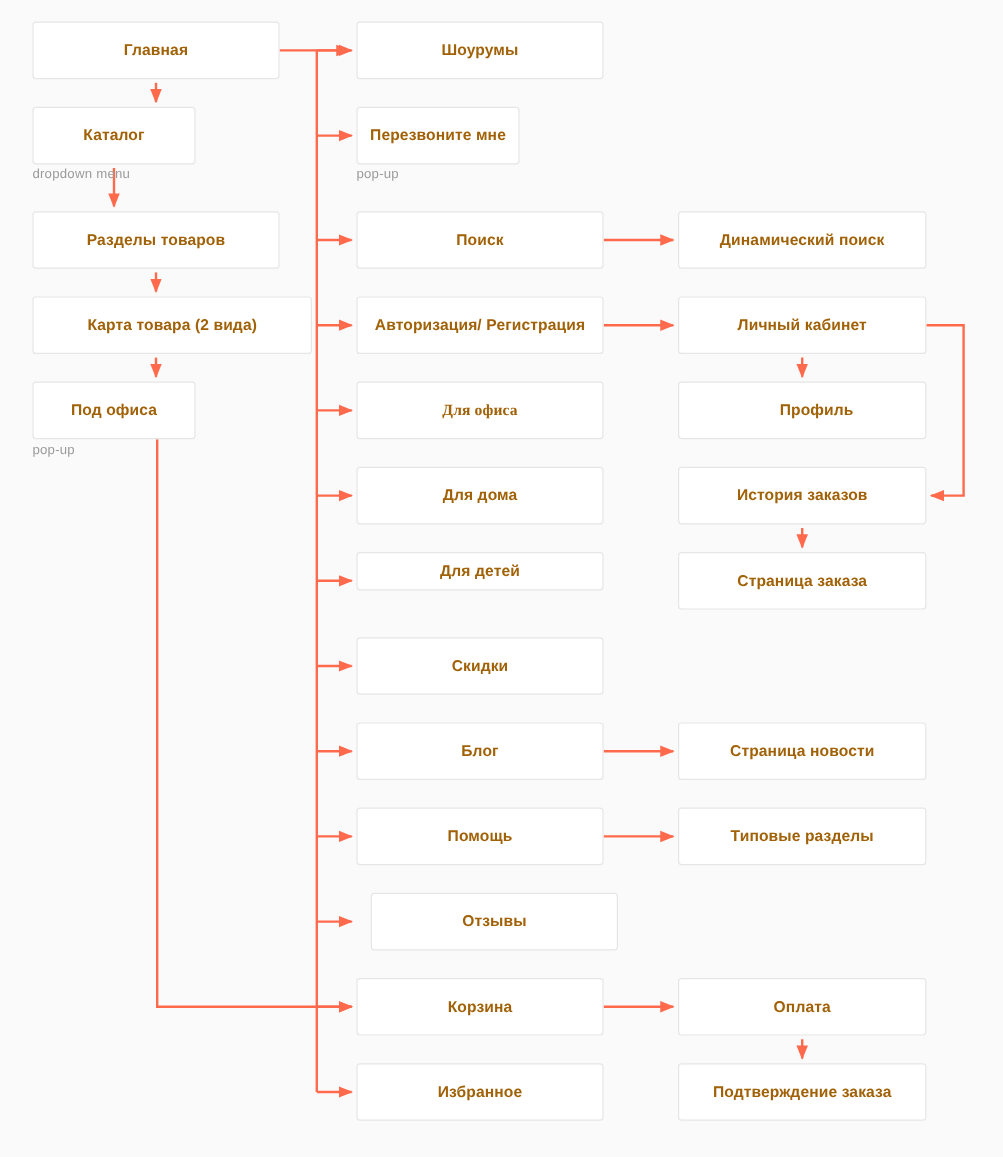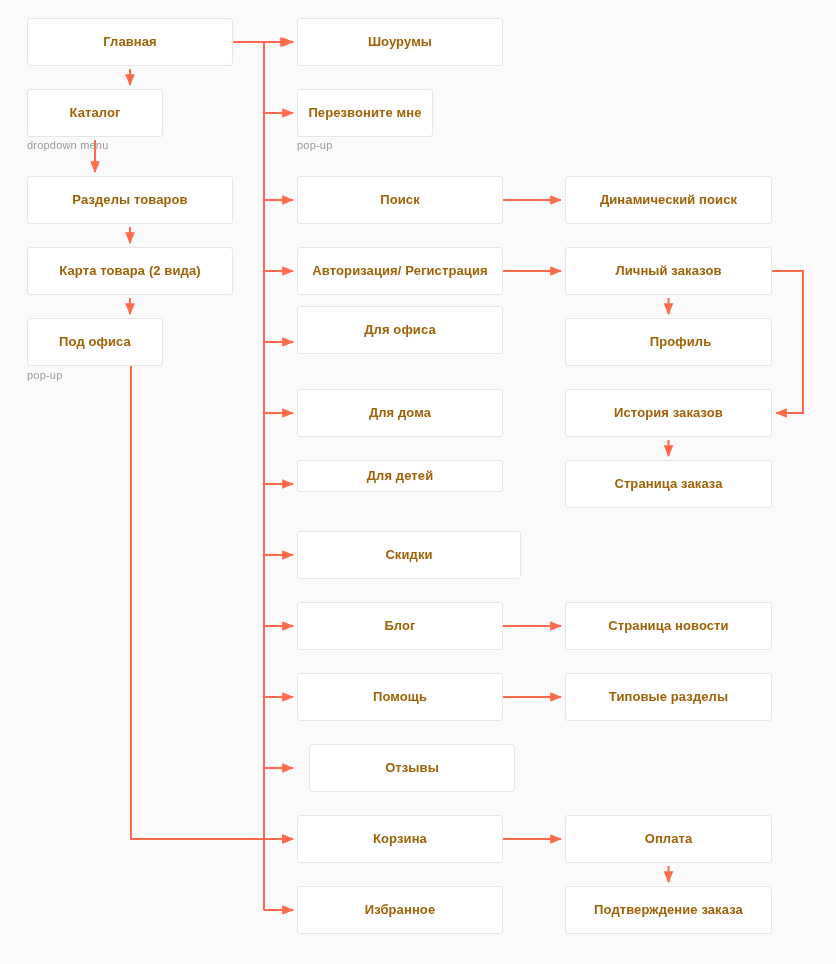--- a/index.html
+++ b/index.html
@@ -104,37 +104,37 @@
         <path d="M 772 271 L 803 271 L 803 413 L 776 413" marker-end="url(#arrow-right)"></path>
         <path d="M 233 42 L 291 42" marker-end="url(#arrow-right)"></path>
         <path d="M 264 42 L 264 910"></path>
       </g>
   </svg>
 
   <div id="nodes-layer">
       <div class="node" style="left: 27px; top: 18px; width: 206px; height: 48px;">Главная</div>
       <div class="node" style="left: 27px; top: 89px; width: 136px; height: 48px;">Каталог</div>
       <div class="node" style="left: 27px; top: 176px; width: 206px; height: 48px;">Разделы товаров</div>
-      <div class="node" style="left: 27px; top: 247px; width: 206px; height: 48px;">Карта товара (2 вида)</div>
+      <div class="node" style="left: 27px; top: 247px; width: 233px; height: 48px;">Карта товара (2 вида)</div>
       <div class="node" style="left: 27px; top: 318px; width: 136px; height: 48px;">Под офиса</div>
       <div class="node" style="left: 297px; top: 18px; width: 206px; height: 48px;">Шоурумы</div>
       <div class="node" style="left: 297px; top: 89px; width: 136px; height: 48px;">Перезвоните мне</div>
       <div class="node" style="left: 297px; top: 176px; width: 206px; height: 48px;">Поиск</div>
       <div class="node" style="left: 297px; top: 247px; width: 206px; height: 48px;">Авторизация/ Регистрация</div>
-      <div class="node" style="left: 297px; top: 306px; width: 206px; height: 48px;">Для офиса</div>
+      <div class="node" style="left: 297px; top: 318px; width: 206px; height: 48px; font-family: Liberation Serif, serif;">Для офиса</div>
       <div class="node" style="left: 297px; top: 389px; width: 206px; height: 48px;">Для дома</div>
       <div class="node" style="left: 297px; top: 460px; width: 206px; height: 32px;">Для детей</div>
-      <div class="node" style="left: 297px; top: 531px; width: 224px; height: 48px;">Скидки</div>
+      <div class="node" style="left: 297px; top: 531px; width: 206px; height: 48px;">Скидки</div>
       <div class="node" style="left: 297px; top: 602px; width: 206px; height: 48px;">Блог</div>
       <div class="node" style="left: 297px; top: 673px; width: 206px; height: 48px;">Помощь</div>
       <div class="node" style="left: 297px; top: 744px; width: 206px; height: 48px; margin-left: 12px;">Отзывы</div>
       <div class="node" style="left: 297px; top: 815px; width: 206px; height: 48px;">Корзина</div>
       <div class="node" style="left: 297px; top: 886px; width: 206px; height: 48px;">Избранное</div>
       <div class="node" style="left: 565px; top: 176px; width: 207px; height: 48px;">Динамический поиск</div>
-      <div class="node" style="left: 565px; top: 247px; width: 207px; height: 48px;">Личный заказов</div>
+      <div class="node" style="left: 565px; top: 247px; width: 207px; height: 48px;">Личный кабинет</div>
       <div class="node" style="left: 565px; top: 318px; width: 207px; height: 48px; padding-left: 32px;">Профиль</div>
       <div class="node" style="left: 565px; top: 389px; width: 207px; height: 48px;">История заказов</div>
       <div class="node" style="left: 565px; top: 460px; width: 207px; height: 48px;">Страница заказа</div>
       <div class="node" style="left: 565px; top: 602px; width: 207px; height: 48px;">Страница новости</div>
       <div class="node" style="left: 565px; top: 673px; width: 207px; height: 48px;">Типовые разделы</div>
       <div class="node" style="left: 565px; top: 815px; width: 207px; height: 48px;">Оплата</div>
       <div class="node" style="left: 565px; top: 886px; width: 207px; height: 48px;">Подтверждение заказа</div>
       <div class="annotation" style="left: 27px; top: 139px;">dropdown menu</div>
       <div class="annotation" style="left: 27px; top: 369px;">pop-up</div>
       <div class="annotation" style="left: 297px; top: 139px;">pop-up</div>

